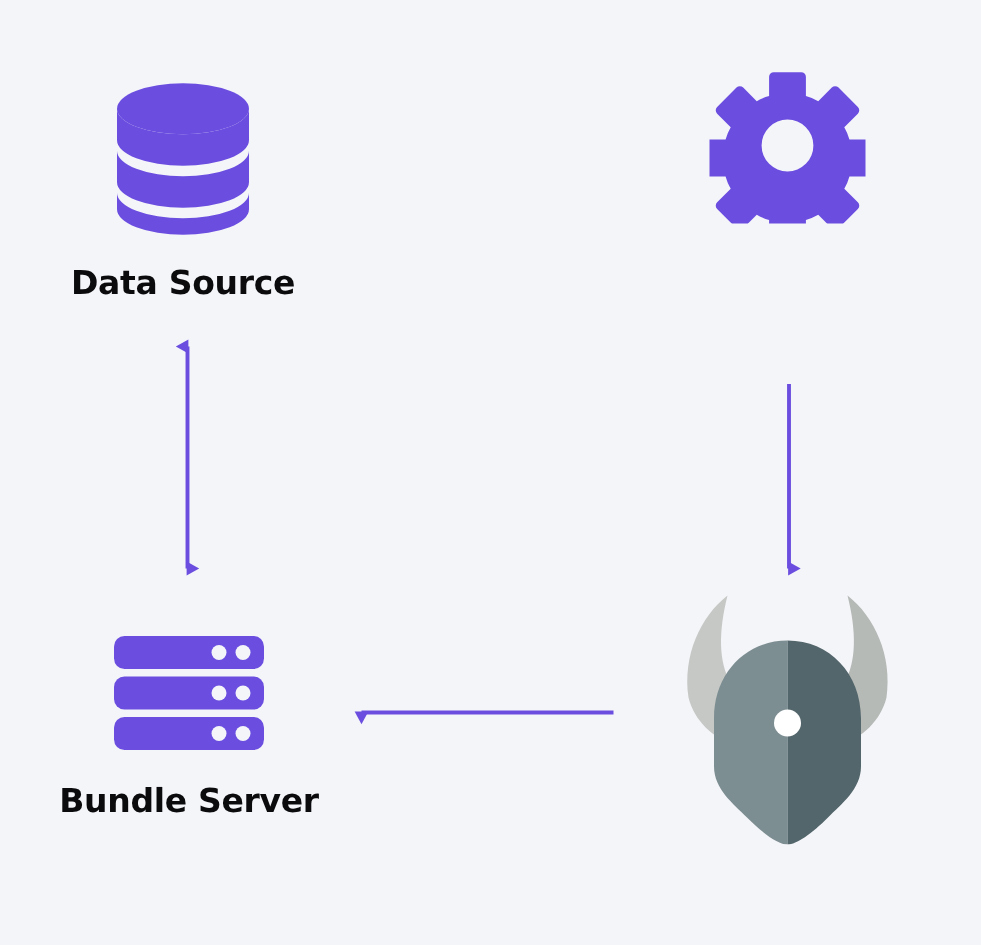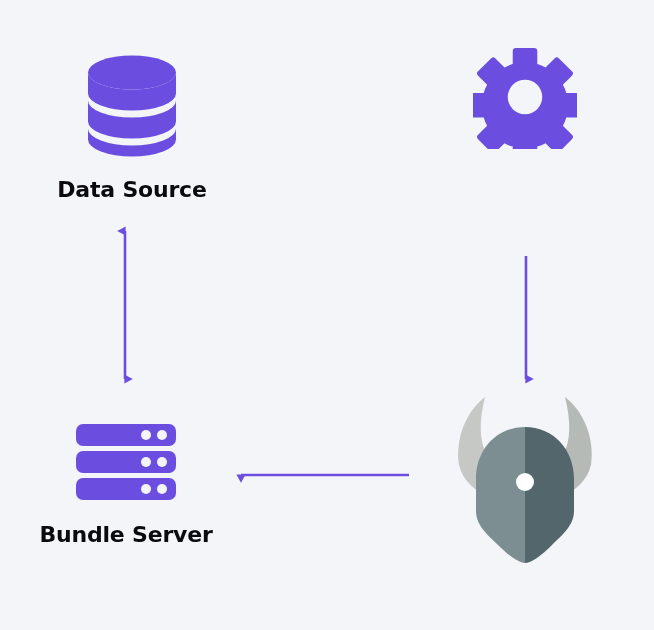--- a/index.html
+++ b/index.html
@@ -41,21 +41,21 @@
   .arrow-layer {
     position: absolute;
     left: 0;
     top: 0;
     width: 654px;
     height: 630px;
     pointer-events: none;
   }
 
   
-  #node-data-source { left: 18px; top: 55px; width: 228px; }
+  #node-data-source { left: 8px; top: 55px; width: 228px; }
   #node-data-source .node-label { margin-top: 18px; }
 
   
   #node-opa-app { left: 408px; top: 45px; width: 234px; }
   #node-opa-app .node-label { margin-top: 16px; }
 
   
   #node-bundle-server { left: 12px; top: 424px; width: 228px; }
   #node-bundle-server .node-label { margin-top: 20px; }
 

